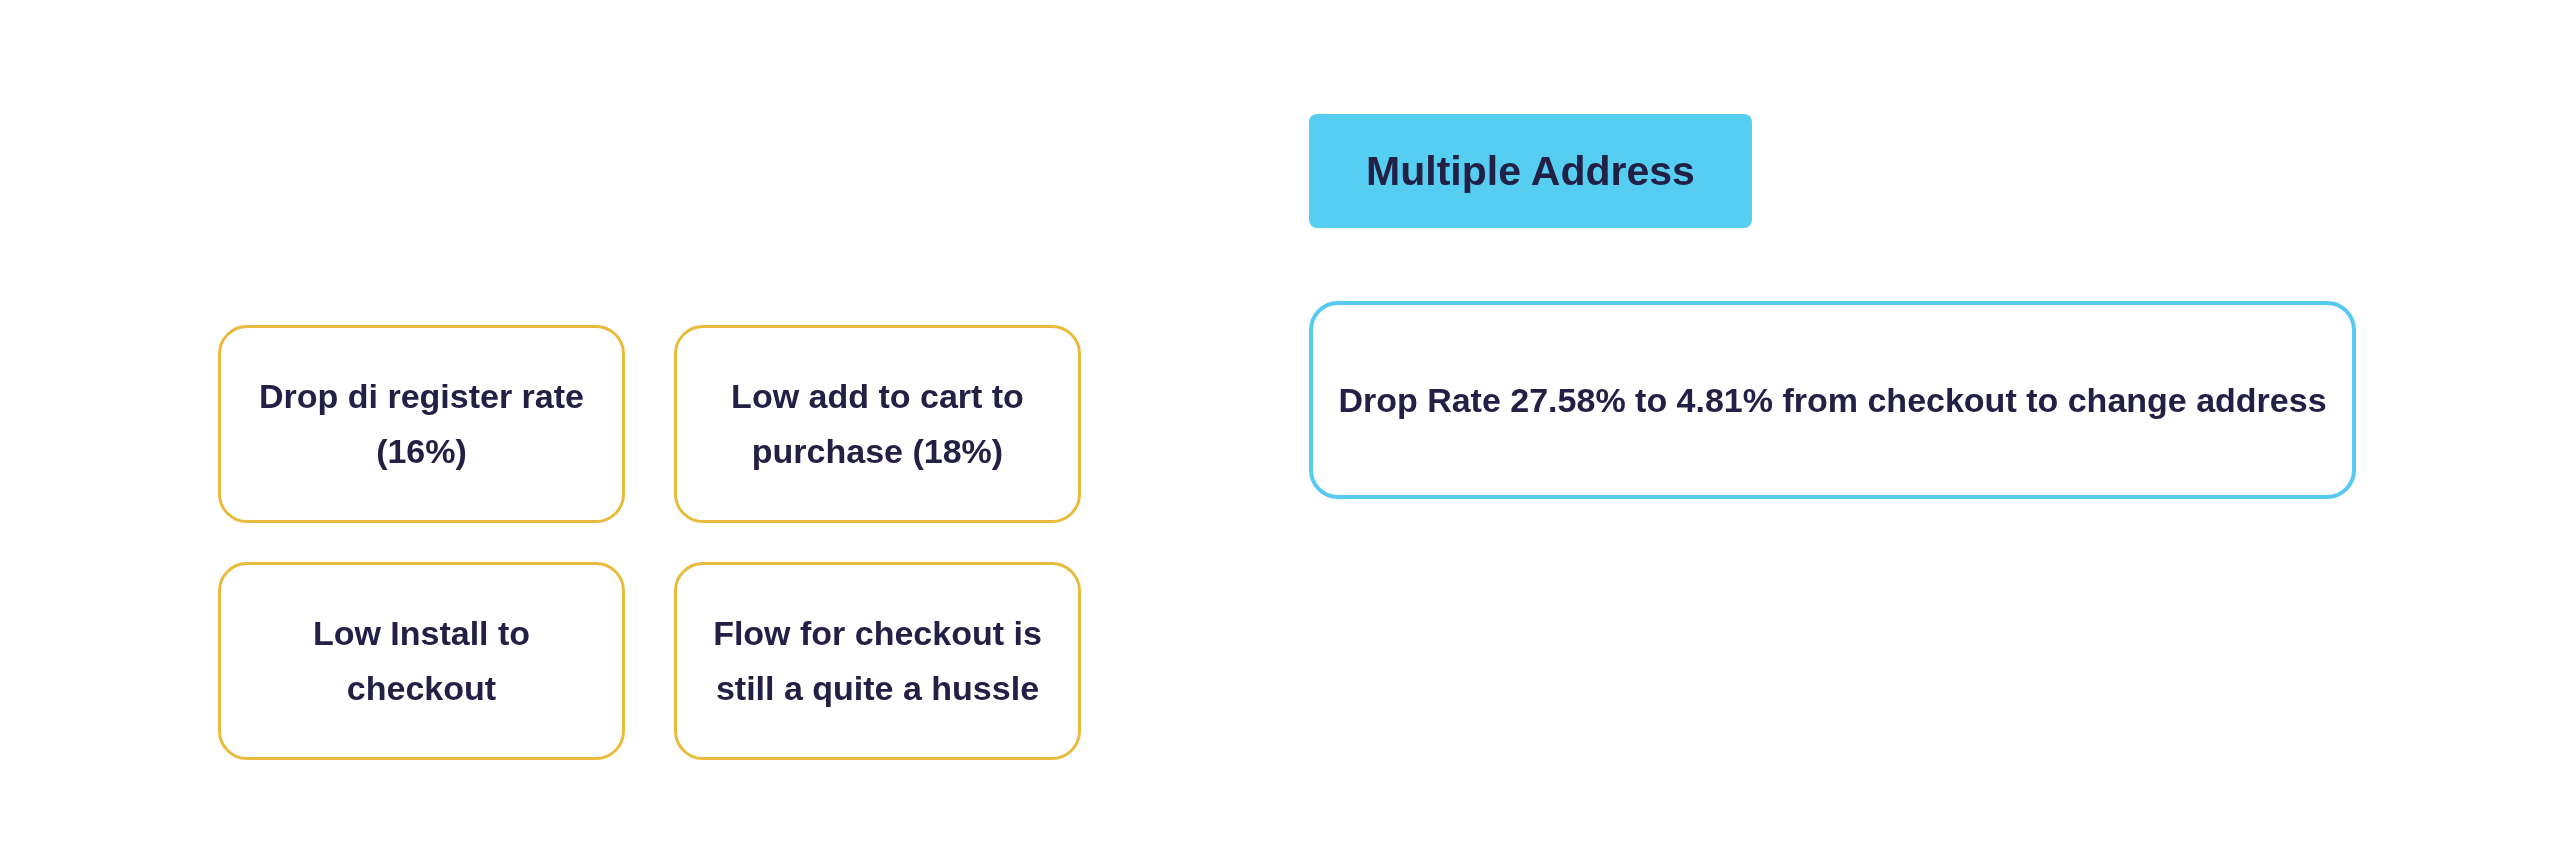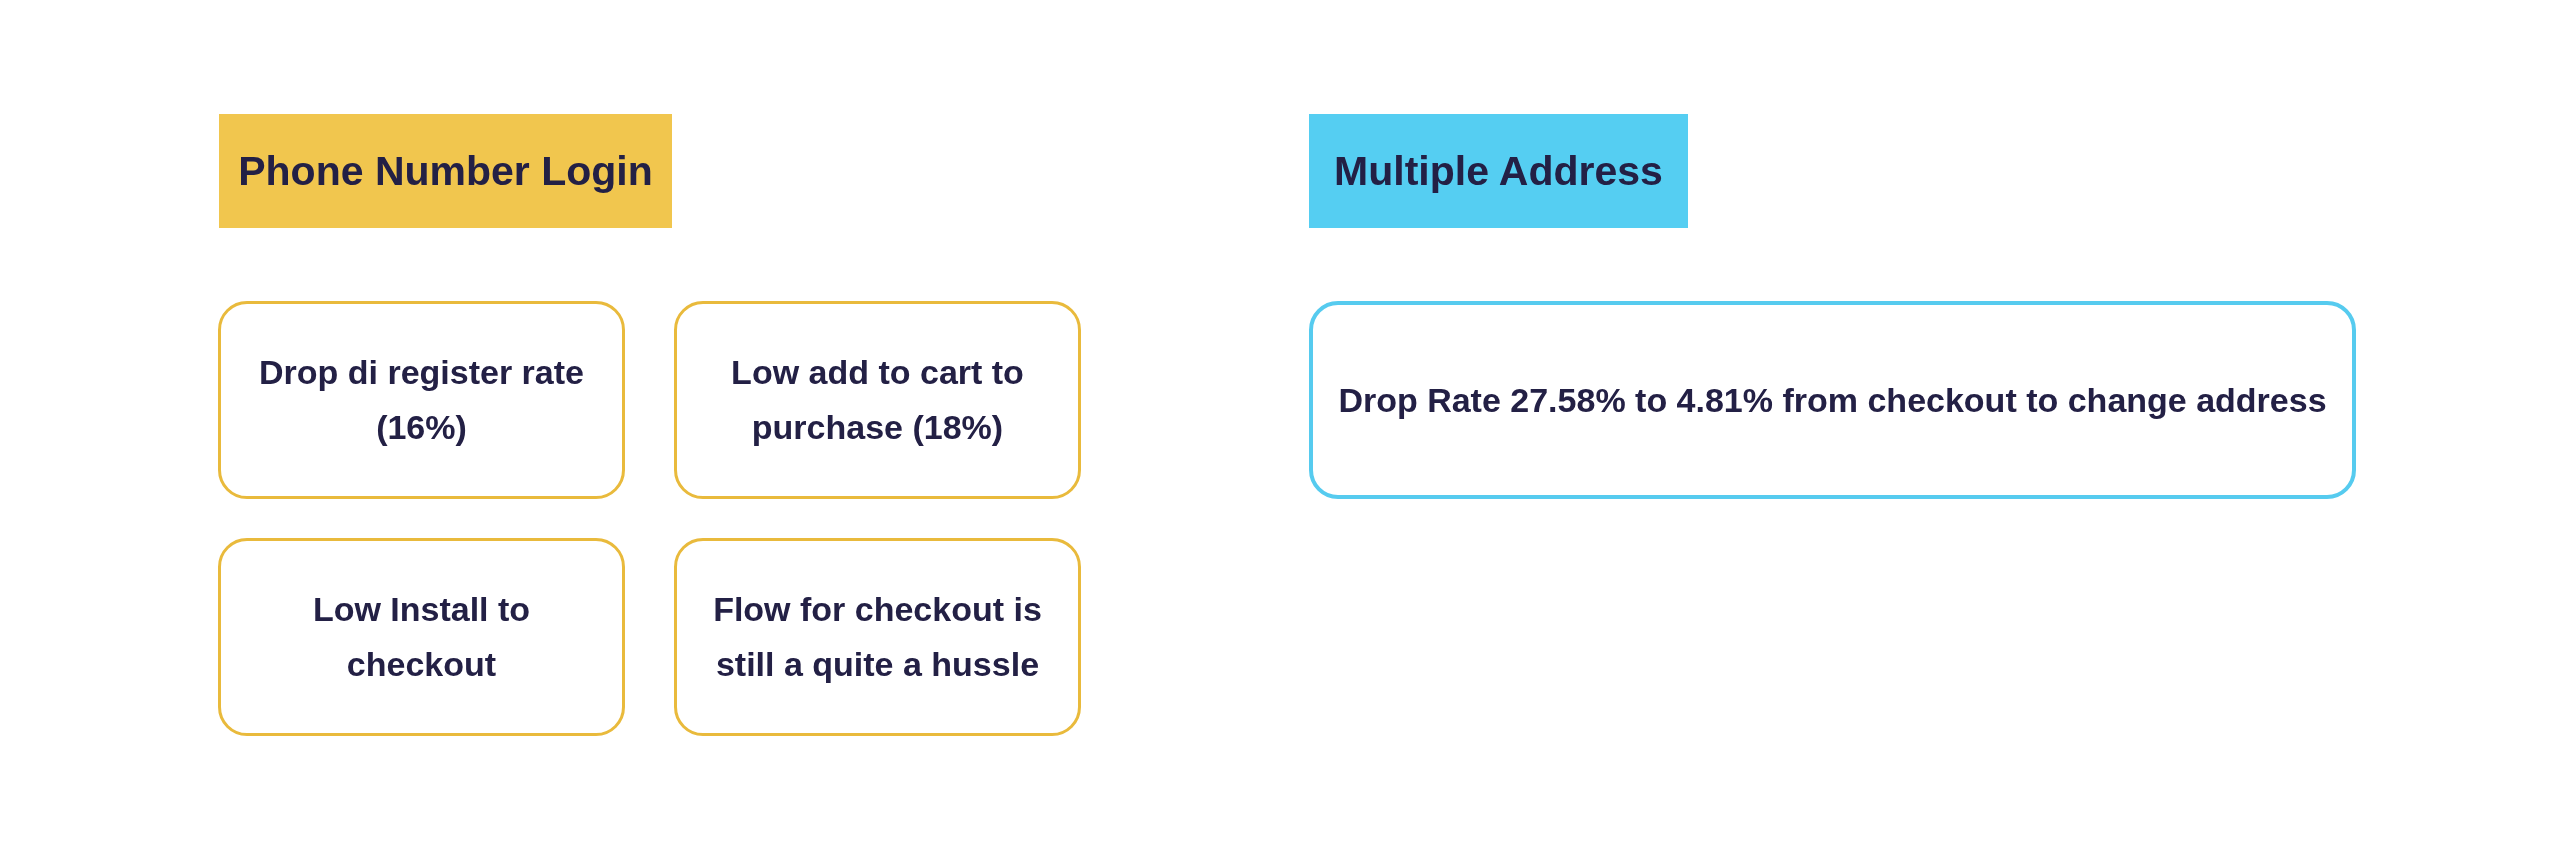--- a/index.html
+++ b/index.html
@@ -30,36 +30,36 @@
     display: flex;
     align-items: center;
     justify-content: center;
     font-size: 41px;
     font-weight: bold;
     color: var(--ink, #232045);
     white-space: nowrap;
     letter-spacing: 0px;
   }
   .header.gold { background: var(--gold-bg, #F1C64E); left: 219px; top: 114px; width: 453px; }
-  .header.cyan { background: var(--cyan-bg, #55CEF2); left: 1309px; top: 114px; width: 379px; }
+  .header.cyan { background: var(--cyan-bg, #55CEF2); left: 1309px; top: 114px; width: 443px; border-radius: 8px; }
 
   .card {
     position: absolute;
     box-sizing: border-box;
     background: var(--card-bg, #ffffff);
     border-radius: 29px;
     display: flex;
     align-items: center;
     justify-content: center;
     text-align: center;
     font-weight: bold;
     color: var(--ink, #232045);
     font-size: 34px;
   }
-  .card.gold { border: 3.6px solid var(--gold-border, #E9BA3C); }
+  .card.gold { border: 3.6px solid var(--gold-border, #E9BA3C); margin-top: 24px; }
   .card.cyan { border: 4.5px solid var(--cyan-border, #56CBEF); }
   .card.small { width: 407px; height: 198px; padding: 0 29.5px; line-height: 1.63; }
   .card.wide  { width: 1047px; height: 198px; padding: 0 15px; line-height: 1.95; }
 
   .c1 { left: 218px; top: 301px; }
   .c2 { left: 674px; top: 301px; align-items: center; }
   .c3 { left: 218px; top: 538px; }
   .c4 { left: 674px; top: 538px; }
   .w1 { left: 1309px; top: 301px; }
   .w2 { left: 1309px; top: 538px; }
@@ -95,23 +95,20 @@
     <g fill="#0a0a0a">
       <rect x="244" y="336" width="455" height="221" rx="34" filter="url(#speckle)"></rect>
       <rect x="753" y="336" width="455" height="221" rx="34" filter="url(#speckle)"></rect>
       <rect x="244" y="601" width="455" height="221" rx="34" filter="url(#speckle)"></rect>
       <rect x="753" y="601" width="455" height="221" rx="34" filter="url(#speckle)"></rect>
       <rect x="1464" y="336" width="1170" height="221" rx="34" filter="url(#speckle)"></rect>
       <rect x="1464" y="601" width="1170" height="221" rx="34" filter="url(#speckle)"></rect>
     </g>
   </svg>
 
-  <div class="header gold">
-    <span class="header-label">Phone Number Login</span>
-  </div>
   <div class="header cyan">
     <span class="header-label">Multiple Address</span>
   </div>
 
   <div class="card small gold c1">
     <span class="card-text">Drop di register rate (16%)</span>
   </div>
   <div class="card small gold c2">
     <span class="card-text">Low add to cart to purchase (18%)</span>
   </div>

